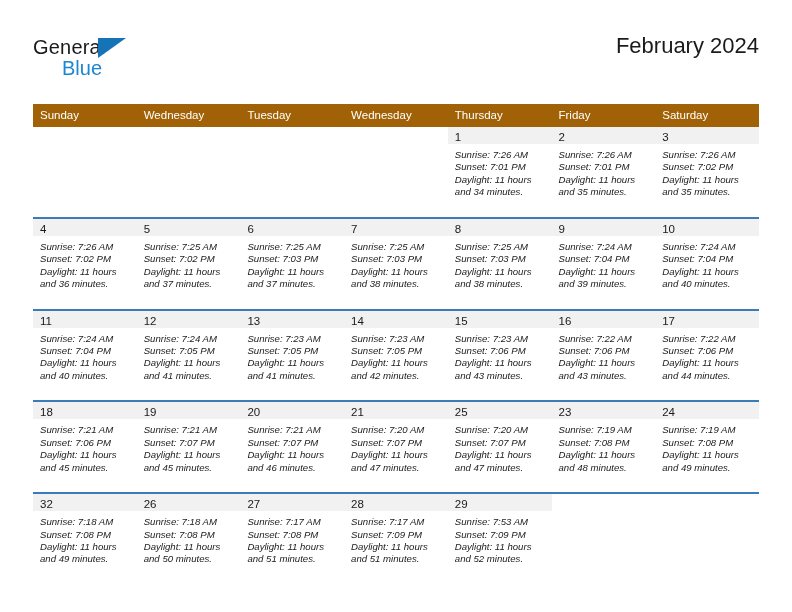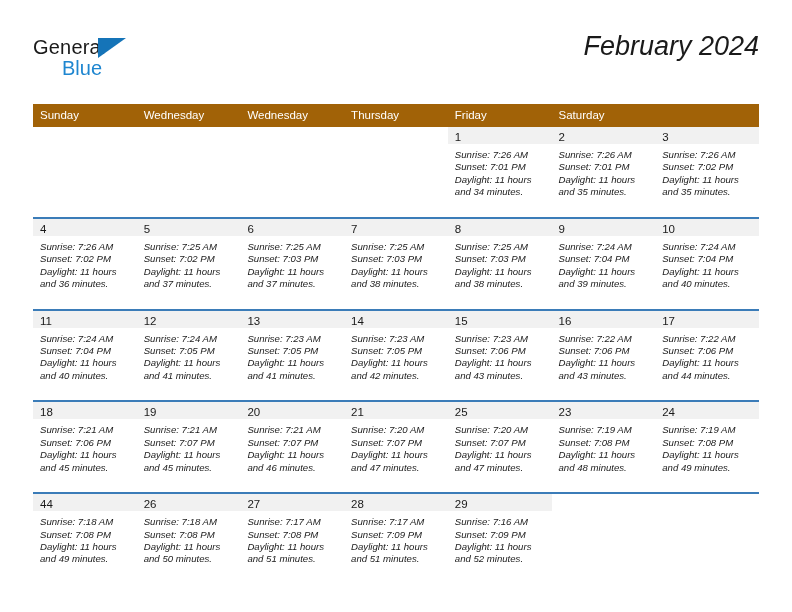--- a/index.html
+++ b/index.html
@@ -66,25 +66,24 @@
     line-height: 22px;
   }
 
   .title-block {
     position: absolute;
     right: 33px;
     top: 30px;
     text-align: right;
   }
   .cal-title {
-    font-size: 27px;
+    font-size: 22px;
     color: #1a1a1a;
     line-height: 32px;
     white-space: nowrap;
-    font-style: italic;
   }
   .cal-subtitle {
     margin-top: 9px;
     font-size: 14px;
     color: #1a1a1a;
     line-height: 18px;
     white-space: nowrap;
   }
 
   
@@ -169,20 +168,21 @@
     <div class="title-block">
       <div class="cal-title">February 2024</div>
     </div>
 
   </div>
 
   <div class="calendar">
     <div class="dow-row" id="dow-row">
         <div class="dow-cell">Sunday</div>
         <div class="dow-cell">Wednesday</div>
+        <div class="dow-cell">Tuesday</div>
         <div class="dow-cell">Wednesday</div>
         <div class="dow-cell">Thursday</div>
         <div class="dow-cell">Friday</div>
         <div class="dow-cell">Saturday</div>
       </div>
     <div id="weeks-container">
         <div class="week-row">
           <div class="day-cell empty">
             <div class="daynum-band"><span class="daynum"></span></div>
             <div class="day-body"></div>
@@ -417,21 +417,21 @@
             <div class="day-body">
               <div class="day-line">Sunrise: 7:19 AM</div>
               <div class="day-line">Sunset: 7:08 PM</div>
               <div class="day-line">Daylight: 11 hours</div>
               <div class="day-line">and 49 minutes.</div>
             </div>
           </div>
         </div>
         <div class="week-row divided">
           <div class="day-cell">
-            <div class="daynum-band"><span class="daynum">44</span></div>
+            <div class="daynum-band"><span class="daynum">32</span></div>
             <div class="day-body">
               <div class="day-line">Sunrise: 7:18 AM</div>
               <div class="day-line">Sunset: 7:08 PM</div>
               <div class="day-line">Daylight: 11 hours</div>
               <div class="day-line">and 49 minutes.</div>
             </div>
           </div>
           <div class="day-cell">
             <div class="daynum-band"><span class="daynum">26</span></div>
             <div class="day-body">
@@ -455,21 +455,21 @@
             <div class="day-body">
               <div class="day-line">Sunrise: 7:17 AM</div>
               <div class="day-line">Sunset: 7:09 PM</div>
               <div class="day-line">Daylight: 11 hours</div>
               <div class="day-line">and 51 minutes.</div>
             </div>
           </div>
           <div class="day-cell">
             <div class="daynum-band"><span class="daynum">29</span></div>
             <div class="day-body">
-              <div class="day-line">Sunrise: 7:16 AM</div>
+              <div class="day-line">Sunrise: 7:53 AM</div>
               <div class="day-line">Sunset: 7:09 PM</div>
               <div class="day-line">Daylight: 11 hours</div>
               <div class="day-line">and 52 minutes.</div>
             </div>
           </div>
           <div class="day-cell empty">
             <div class="daynum-band"><span class="daynum"></span></div>
             <div class="day-body"></div>
           </div>
           <div class="day-cell empty">

